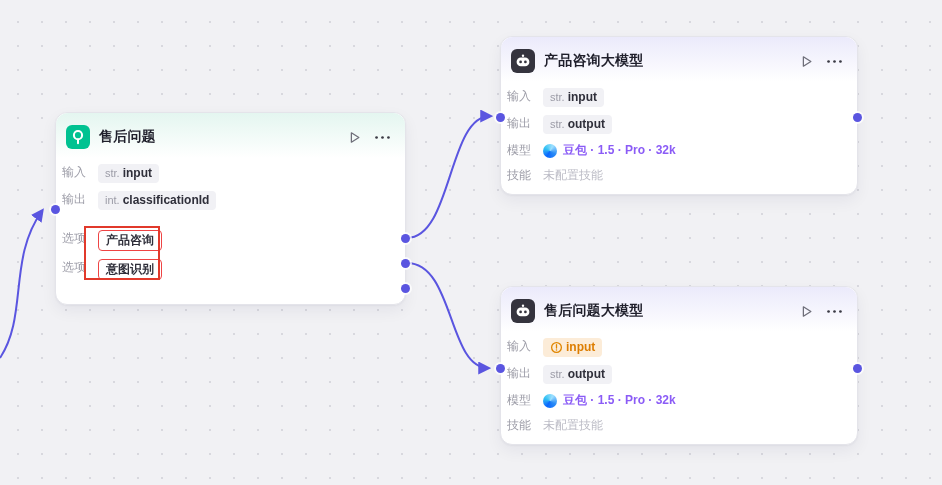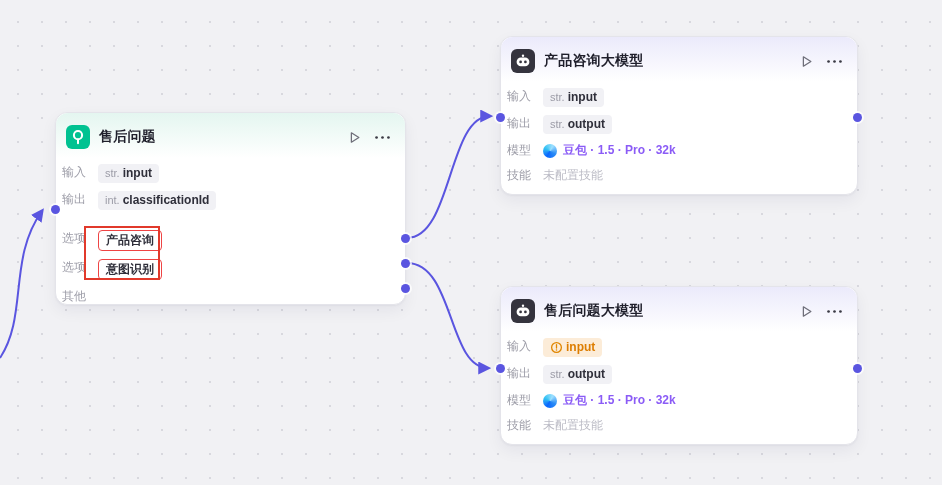--- a/index.html
+++ b/index.html
@@ -142,23 +142,20 @@
         <span class="tag tag-outline">
           <span class="tag-val">产品咨询</span>
         </span>
       </div>
       <div class="row">
         <span class="row-label">选项</span>
         <span class="tag tag-outline">
           <span class="tag-val">意图识别</span>
         </span>
       </div>
-      <div class="row">
-        <span class="row-label">其他</span>
-      </div>
     </div>
     <span class="port" style="left:-5px; top:92px;"></span>
     <span class="port" style="right:-5px; top:121px;"></span>
     <span class="port" style="right:-5px; top:146px;"></span>
     <span class="port" style="right:-5px; top:171px;"></span>
   </div>
 
   <div class="annotation-box" style="left:84px; top:226px; width:76px; height:54px;"></div>
 
   <div class="node" style="left:500px; top:36px; width:358px; height:159px;">

